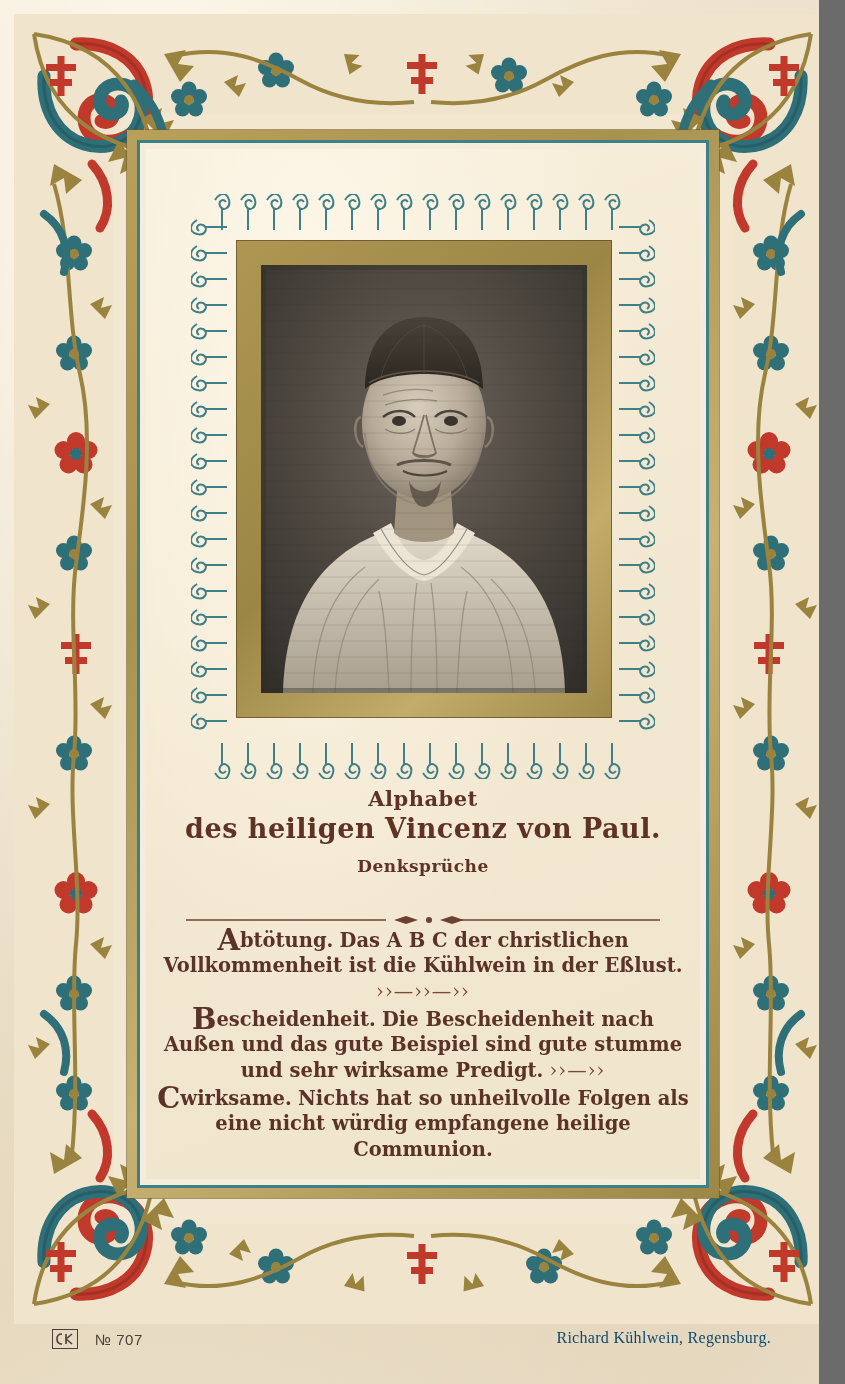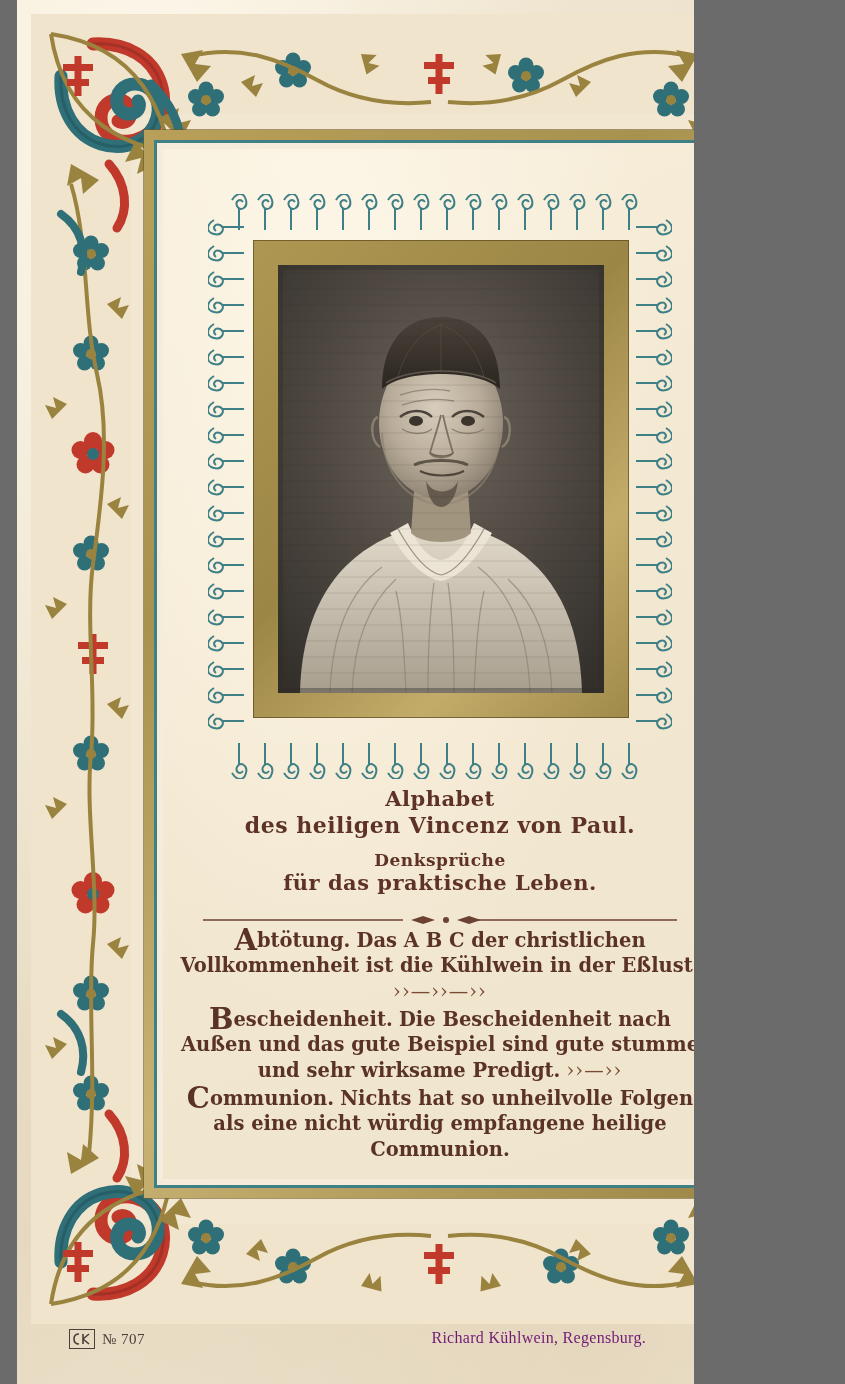--- a/index.html
+++ b/index.html
@@ -2,26 +2,25 @@
 <html><head>
 <meta charset="utf-8">
 <style>
   html, body {
     margin: 0;
     padding: 0;
     background: #6b6b6b;
   }
   #card {
     position: relative;
-    width: 677px;
+    width: 819px;
     height: 1384px;
     overflow: hidden;
     background: #efe3cd;
     font-family: "Liberation Serif", serif;
-    margin-left: 17px;
   }
   
   #paper {
     position: absolute;
     inset: 0;
     background:
       radial-gradient(ellipse at 20% 10%, rgba(255,250,238,0.85) 0%, rgba(255,250,238,0) 55%),
       radial-gradient(ellipse at 85% 90%, rgba(222,205,175,0.55) 0%, rgba(222,205,175,0) 60%),
       linear-gradient(150deg, #f3e9d6 0%, #eadfc8 40%, #e6d9bf 70%, #efe5d2 100%);
   }
@@ -110,21 +109,21 @@
     text-align: center;
     color: #5e3326;
   }
   .title-line {
     font-family: "DejaVu Serif", serif;
     font-weight: bold;
     letter-spacing: 0.5px;
     line-height: 1.18;
   }
   .t1 { font-size: 21px; }
-  .t2 { font-size: 22px; margin-top: 1px; }
+  .t2 { font-size: 27px; margin-top: 1px; }
   .t3 { font-size: 17px; margin-top: 11px; }
   .t4 { font-size: 21px; margin-top: 1px; }
 
   #divider {
     position: absolute;
     left: 40px; right: 40px;
     top: 762px;
     height: 10px;
   }
 
@@ -146,34 +145,34 @@
     line-height: 0.9;
     vertical-align: -3px;
   }
   .entry-text { font-weight: bold; }
   .flourish { color: #7a4a33; letter-spacing: 1px; }
 
   
   #caption-left {
     position: absolute;
     left: 52px; top: 1329px;
-    font-family: Liberation Serif, serif;
+    font-family: Liberation Sans, sans-serif;
     font-size: 15px;
     color: #4a4038;
     letter-spacing: 0.5px;
     display: flex;
     align-items: center;
-    gap: 7px;
+    gap: 17px;
   }
   #caption-right {
     position: absolute;
     right: 48px; top: 1329px;
     font-family: "Liberation Serif", serif;
     font-size: 16px;
-    color: #701a75;
+    color: #0c4a6e;
     letter-spacing: 0.3px;
   }
   #monogram { display: block; }
 </style>
 </head>
 <body>
 
 <div id="card">
 
   <div id="paper"></div>
@@ -524,21 +523,20 @@
               <rect width="326" height="428" fill="none" stroke="#2e2a24" stroke-width="10" opacity="0.35"></rect>
             </svg>
           </div>
         </div>
       </div>
 
       <div id="title-block">
         <div class="title-line t1">Alphabet</div>
         <div class="title-line t2">des heiligen Vincenz von Paul.</div>
         <div class="title-line t3">Denksprüche</div>
-        <div class="title-line t4">für das praktische Leben.</div>
       </div>
 
       <div id="divider">
         <svg width="100%" height="10" viewBox="0 0 474 10" preserveAspectRatio="none" xmlns="http://www.w3.org/2000/svg">
           <path d="M0,5 L200,5" stroke="#6b4231" stroke-width="1.4"></path>
           <path d="M274,5 L474,5" stroke="#6b4231" stroke-width="1.4"></path>
           <path d="M208,5 l12,-4 l12,4 l-12,4 z" fill="#6b4231"></path>
           <circle cx="243" cy="5" r="3" fill="#6b4231"></circle>
           <path d="M254,5 l12,-4 l12,4 l-12,4 z" fill="#6b4231"></path>
         </svg>
@@ -552,21 +550,21 @@
           <span class="flourish">››—››—››</span>
         </div>
 
         <div class="entry">
           <span class="dropcap">B</span><span class="entry-text">escheidenheit.</span>
           <span class="entry-text">Die Bescheidenheit nach Außen und das gute Beispiel sind gute stumme und sehr wirksame Predigt.</span>
           <span class="flourish">››—››</span>
         </div>
 
         <div class="entry">
-          <span class="dropcap">C</span><span class="entry-text">ommunion.</span>
+          <span class="dropcap">C</span><span class="entry-text">wirksame.</span>
           <span class="entry-text">Nichts hat so unheilvolle Folgen als eine nicht würdig empfangene heilige Communion.</span>
         </div>
 
       </div>
 
     </div>
   </div>
 
   <div id="caption-left">
     <svg id="monogram" width="26" height="20" viewBox="0 0 26 20" xmlns="http://www.w3.org/2000/svg">

